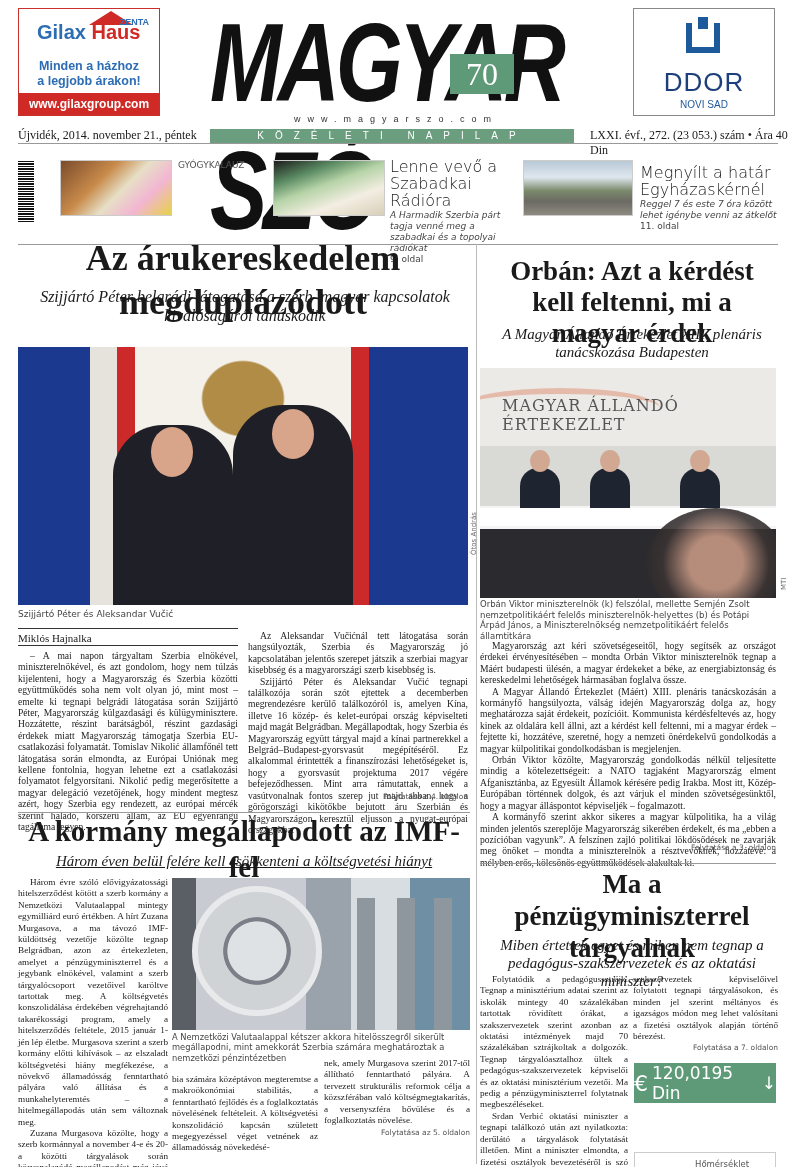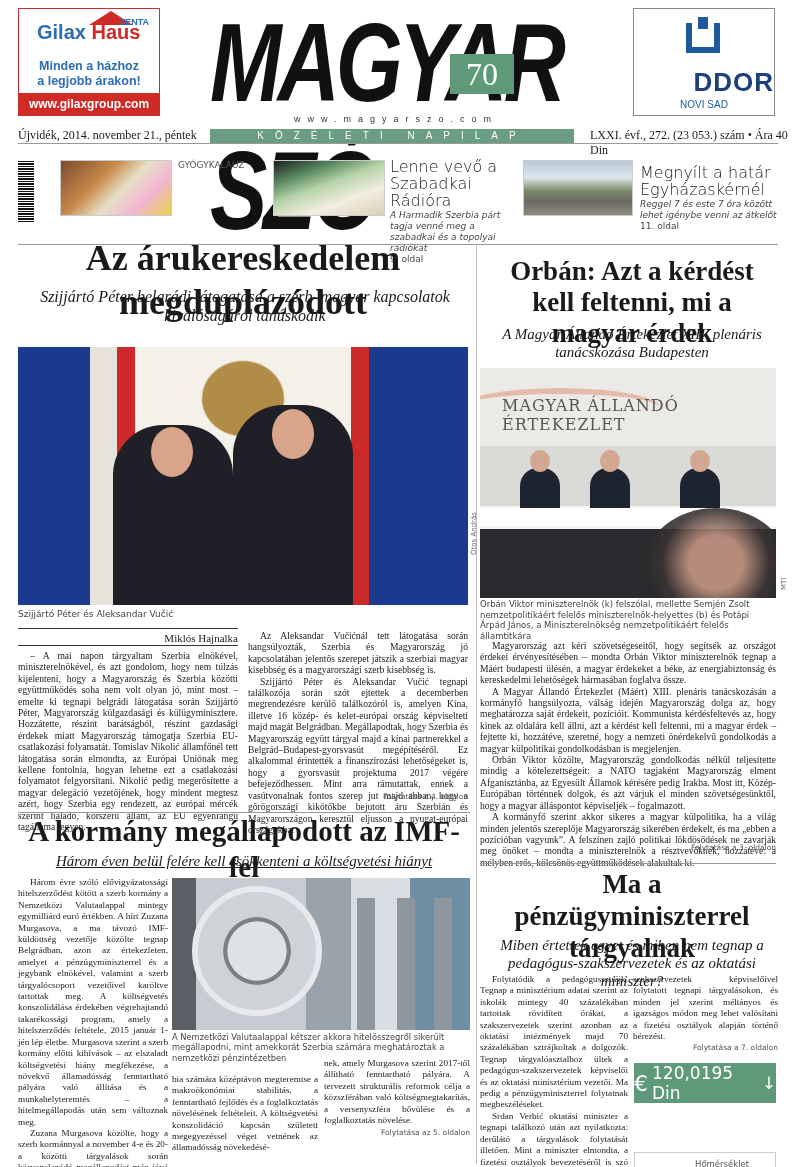--- a/index.html
+++ b/index.html
@@ -18,21 +18,21 @@
 
   .masthead { left: 210px; top: 4px; width: 380px; height: 120px; }
   .masthead .title { position: absolute; left: 0; top: -6px; font-family: "Liberation Sans", sans-serif; font-weight: bold; font-style: italic; font-size: 86px; letter-spacing: -4px; color: #111; transform: scaleY(1.3); transform-origin: top left; }
   .masthead .badge70 { position: absolute; left: 240px; top: 50px; width: 64px; height: 40px; background: #5e9a78; color: #fff; font-family: "Liberation Serif", serif; font-size: 32px; text-align: center; line-height: 40px; }
   .masthead .url { position: absolute; left: 84px; top: 110px; font-family: "Liberation Sans", sans-serif; font-size: 9px; letter-spacing: 7px; color: #333; }
   .tagline-bar { left: 210px; top: 129px; width: 364px; height: 14px; background: #6b9e7f; color: #fff; font-family: "Liberation Sans", sans-serif; font-size: 10px; letter-spacing: 11px; text-align: center; line-height: 14px; }
 
   .ad-ddor { left: 633px; top: 8px; width: 142px; height: 108px; border: 1px solid #888; background: #fff; }
   .ad-ddor .mark { position: absolute; left: 52px; top: 14px; width: 34px; height: 30px; border: 6px solid #1d5a9c; border-top: none; }
   .ad-ddor .mark::before { content: ""; position: absolute; left: 6px; top: -6px; width: 10px; height: 12px; background: #1d5a9c; }
-  .ad-ddor .name { position: absolute; left: 0; right: 0; top: 58px; text-align: right; font-family: "Liberation Sans", sans-serif; font-weight: bold; font-size: 26px; color: #1d3f7c; letter-spacing: 1px; }
+  .ad-ddor .name { position: absolute; left: 0; right: 0; top: 58px; text-align: center; font-family: "Liberation Sans", sans-serif; font-weight: normal; font-size: 26px; color: #1d3f7c; letter-spacing: 1px; }
   .ad-ddor .city { position: absolute; left: 0; right: 0; top: 90px; text-align: center; font-family: "Liberation Sans", sans-serif; font-size: 10px; color: #1d5a9c; }
 
   .dateline { left: 18px; top: 128px; font-size: 12px; }
   .issueline { left: 590px; top: 128px; font-size: 12px; }
   .rule-top { left: 18px; top: 143px; width: 760px; height: 1px; background: #999; }
 
   
   .barcode { left: 18px; top: 160px; width: 16px; height: 62px; background: repeating-linear-gradient(0deg, #111 0 1px, #fff 1px 2px, #111 2px 4px, #fff 4px 5px); }
   .teaser-img { border: 1px solid #ccc; overflow: hidden; }
   .t1-img { left: 60px; top: 160px; width: 112px; height: 56px; background: linear-gradient(135deg, #7a4b2b 0%, #c88a4a 35%, #e7dfc6 55%, #f2b6d2 75%, #e6d14a 100%); }
@@ -58,21 +58,21 @@
       linear-gradient(90deg, #1b3a8f 0 16%, #e6e2dc 16% 22%, #cc2a2a 22% 26%, #f4f1ea 26% 74%, #cc2a2a 74% 78%, #1b3a8f 78% 100%); }
   .main-img .person { position: absolute; bottom: 0; width: 120px; height: 180px; background: #1f1f28; border-radius: 50px 50px 0 0; }
   .main-img .p1 { left: 95px; }
   .main-img .p2 { left: 215px; height: 200px; }
   .main-img .face { position: absolute; width: 42px; height: 50px; border-radius: 50%; background: #d9a58a; }
   .main-img .f1 { left: 133px; top: 80px; }
   .main-img .f2 { left: 254px; top: 62px; }
   .main-cap { left: 18px; top: 609px; font-family: "DejaVu Sans", sans-serif; font-size: 9px; color: #444; }
   .photo-credit-v { left: 470px; top: 555px; font-family: "DejaVu Sans", sans-serif; font-size: 7px; color: #666; transform: rotate(-90deg); transform-origin: left top; }
   .author-rule1 { left: 18px; top: 628px; width: 220px; height: 1px; background: #333; }
-  .author { left: 18px; top: 632px; width: 220px; text-align: right; font-size: 11px; }
+  .author { left: 18px; top: 632px; width: 220px; text-align: left; font-size: 11px; }
   .author-rule2 { left: 18px; top: 645px; width: 220px; height: 1px; background: #333; }
   .body { font-size: 9.6px; line-height: 11.4px; text-align: justify; color: #222; }
   .body p { text-indent: 12px; }
   .main-col1 { left: 18px; top: 650px; width: 220px; }
   .main-col2 { left: 248px; top: 630px; width: 220px; }
   .cont { font-family: "DejaVu Sans", sans-serif; font-size: 7.5px; color: #555; text-align: right; }
   .main-cont { left: 248px; top: 792px; width: 220px; }
 
   
   .rule-mid { left: 476px; top: 244px; width: 1px; height: 920px; background: #bbb; }

